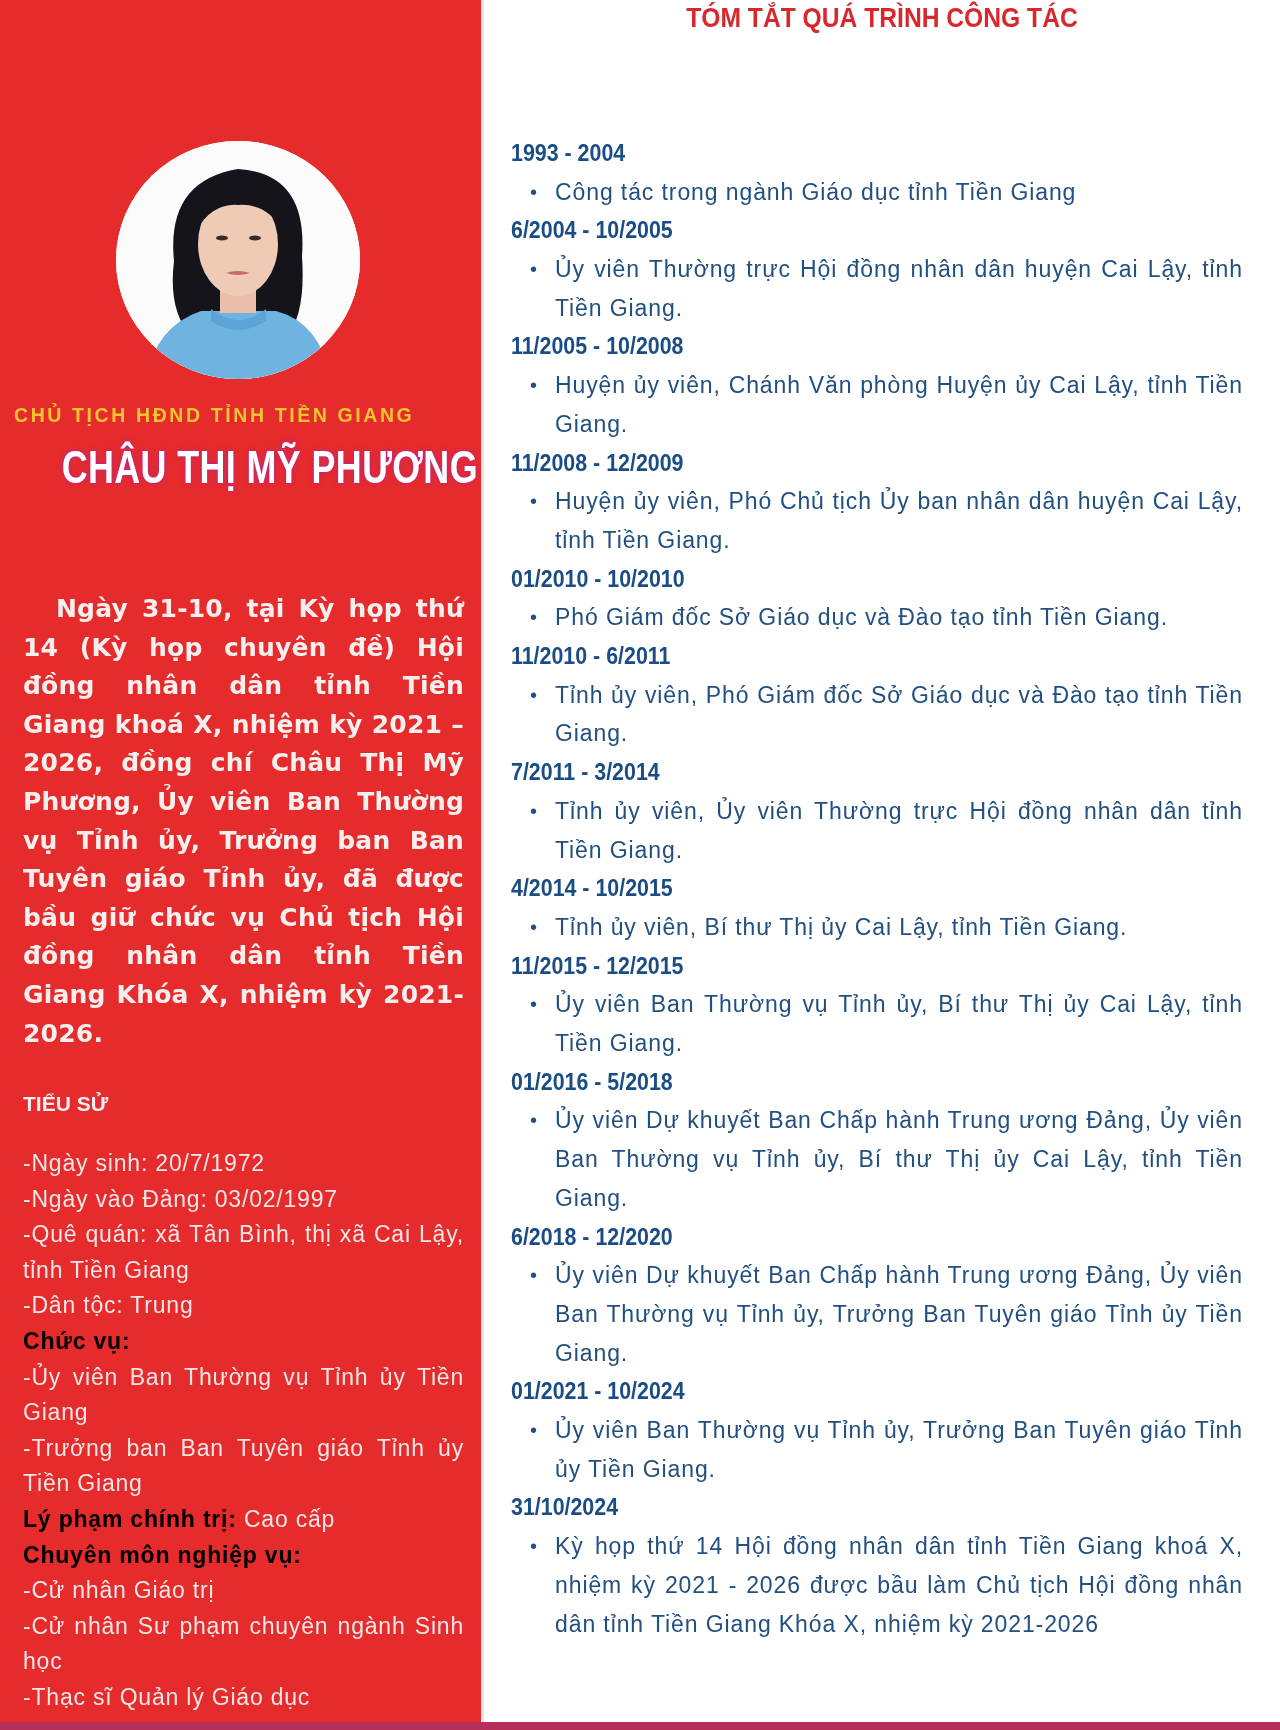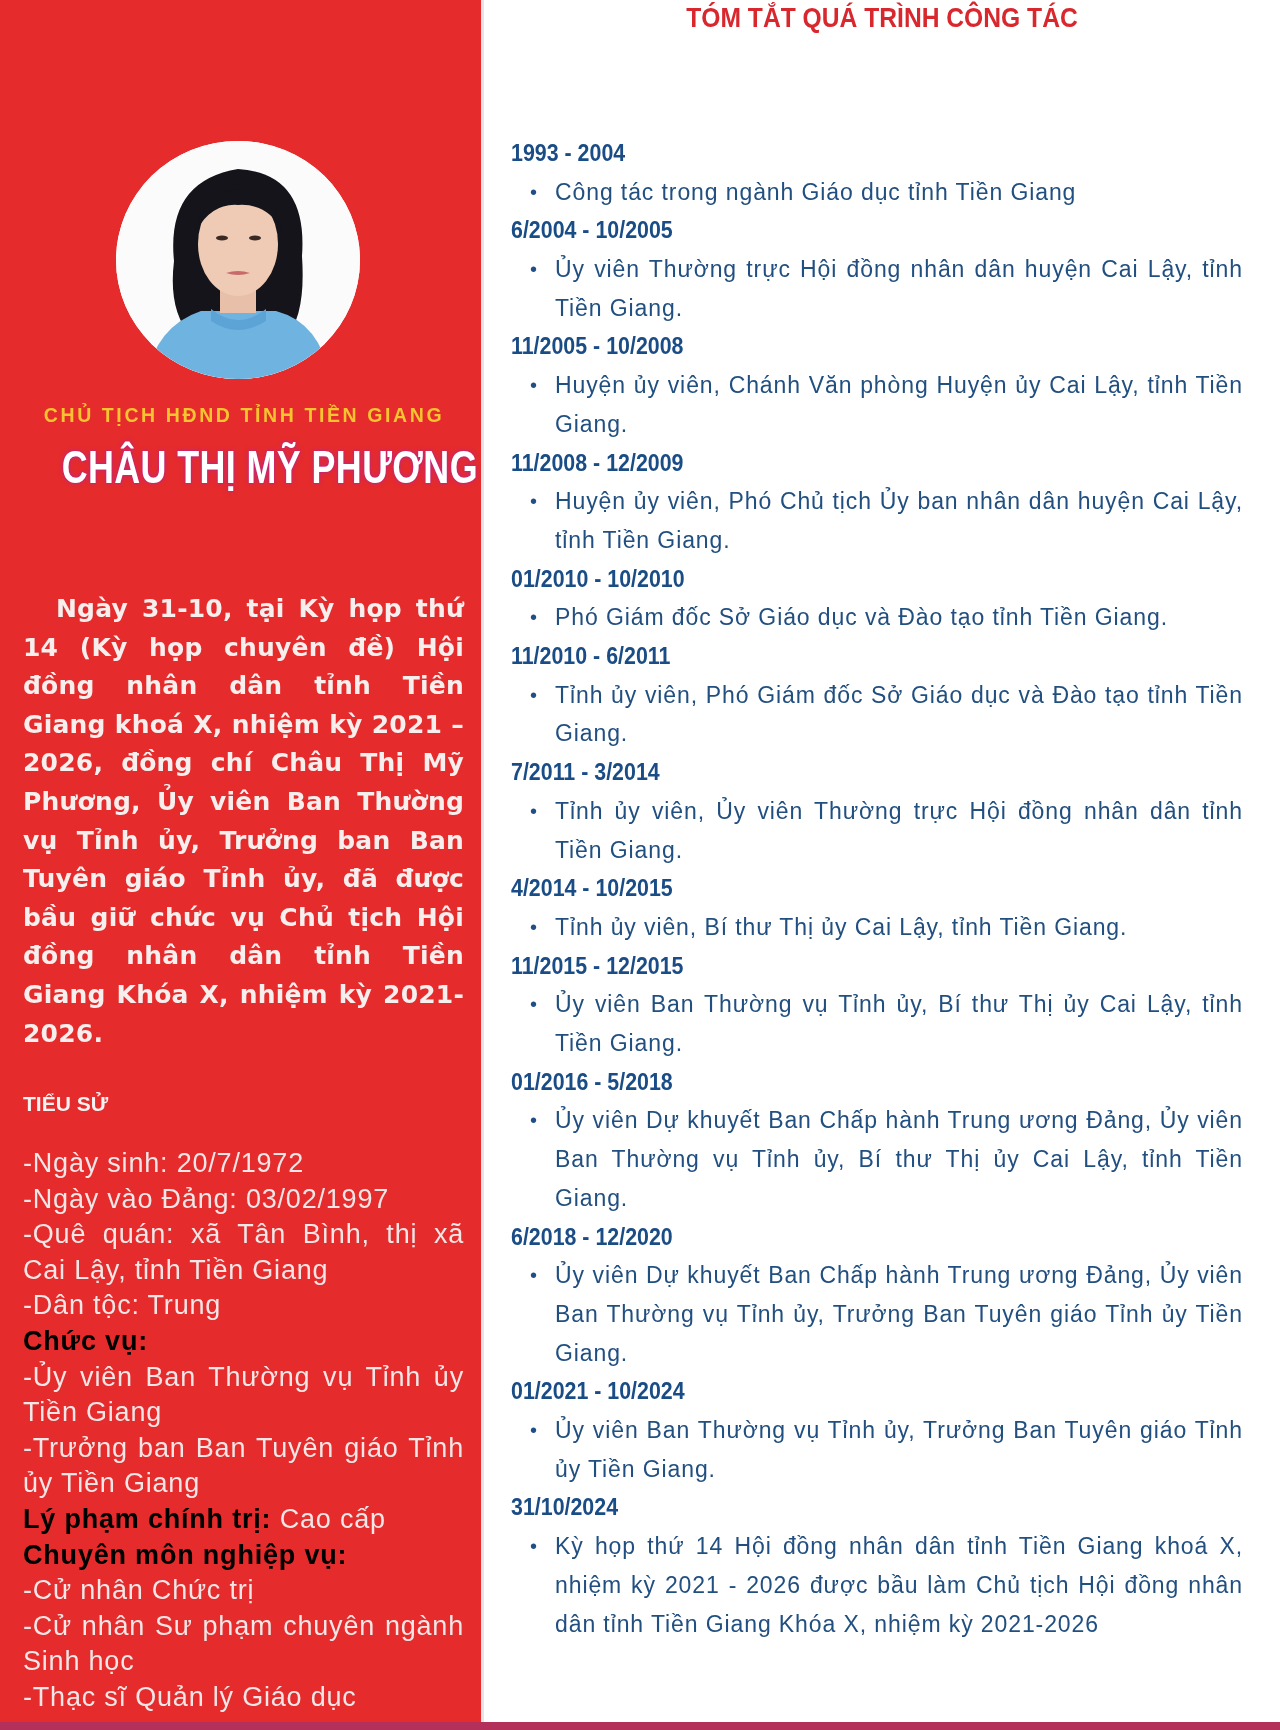--- a/index.html
+++ b/index.html
@@ -22,21 +22,21 @@
   }
   .portrait {
     position: absolute; left: 116px; top: 141px; width: 244px; height: 238px;
     border-radius: 50%; background: #ffffff; overflow: hidden;
   }
   .portrait svg { display: block; width: 100%; height: 100%; }
 
   .subtitle {
     position: absolute; left: 14px; top: 404px; width: 460px;
     color: #f5c430; font-weight: bold; font-size: 19.5px; letter-spacing: 2.6px;
-    white-space: nowrap; text-align: center;
+    white-space: nowrap; text-align: left;
   }
   .name {
     position: absolute; left: 10px; top: 440px; width: 470px; text-align: center;
     color: #ffffff; font-weight: bold; font-size: 46px; white-space: nowrap;
     transform: scaleX(0.78); transform-origin: center;
     text-shadow: 0 0 6px #c1268a, 0 0 2px #b0207c;
     letter-spacing: 0.5px;
   }
   .intro {
     position: absolute; left: 23px; top: 590px; width: 441px;
@@ -44,21 +44,21 @@
     font-family: "DejaVu Sans", sans-serif; letter-spacing: 0.2px;
   }
   .intro p { margin: 0; text-indent: 33px; font-weight: bold; }
 
   .bio-title {
     position: absolute; left: 23px; top: 1092px;
     color: #f7f2f2; font-weight: bold; font-size: 21px;
   }
   .bio {
     position: absolute; left: 23px; top: 1146px; width: 441px;
-    color: #f3e6e6; font-size: 27px; line-height: 35.6px; text-align: justify;
+    color: #f3e6e6; font-size: 23px; line-height: 35.6px; text-align: justify;
     letter-spacing: 0.8px;
   }
   .bio .line { display: block; }
   .bio .bold { font-weight: bold; color: #000000; }
 
   .right-title {
     position: absolute; left: 484px; top: 2px; width: 796px; text-align: center;
     color: #d9272e; font-weight: bold; font-size: 28px; white-space: nowrap;
     transform: scaleX(0.88); transform-origin: center;
   }
@@ -119,21 +119,21 @@
 <div class="bio">
   <span class="line">-Ngày sinh: 20/7/1972</span>
   <span class="line">-Ngày vào Đảng: 03/02/1997</span>
   <span class="line">-Quê quán: xã Tân Bình, thị xã Cai Lậy, tỉnh Tiền Giang</span>
   <span class="line">-Dân tộc: Trung</span>
   <span class="line bold">Chức vụ:</span>
   <span class="line">-Ủy viên Ban Thường vụ Tỉnh ủy Tiền Giang</span>
   <span class="line">-Trưởng ban Ban Tuyên giáo Tỉnh ủy Tiền Giang</span>
   <span class="line"><b class="bold">Lý phạm chính trị:</b><span> Cao cấp</span></span>
   <span class="line bold">Chuyên môn nghiệp vụ:</span>
-  <span class="line">-Cử nhân Chức trị</span>
+  <span class="line">-Cử nhân Giáo trị</span>
   <span class="line">-Cử nhân Sư phạm chuyên ngành Sinh học</span>
   <span class="line">-Thạc sĩ Quản lý Giáo dục</span>
 </div>
 
 <div class="right-title">TÓM TẮT QUÁ TRÌNH CÔNG TÁC</div>
 
 <div class="timeline">
   <div>
     <div class="entry-date">1993 - 2004</div>
     <div class="entry-desc"><span class="bullet">•</span><span>Công tác trong ngành Giáo dục tỉnh Tiền Giang</span></div>

